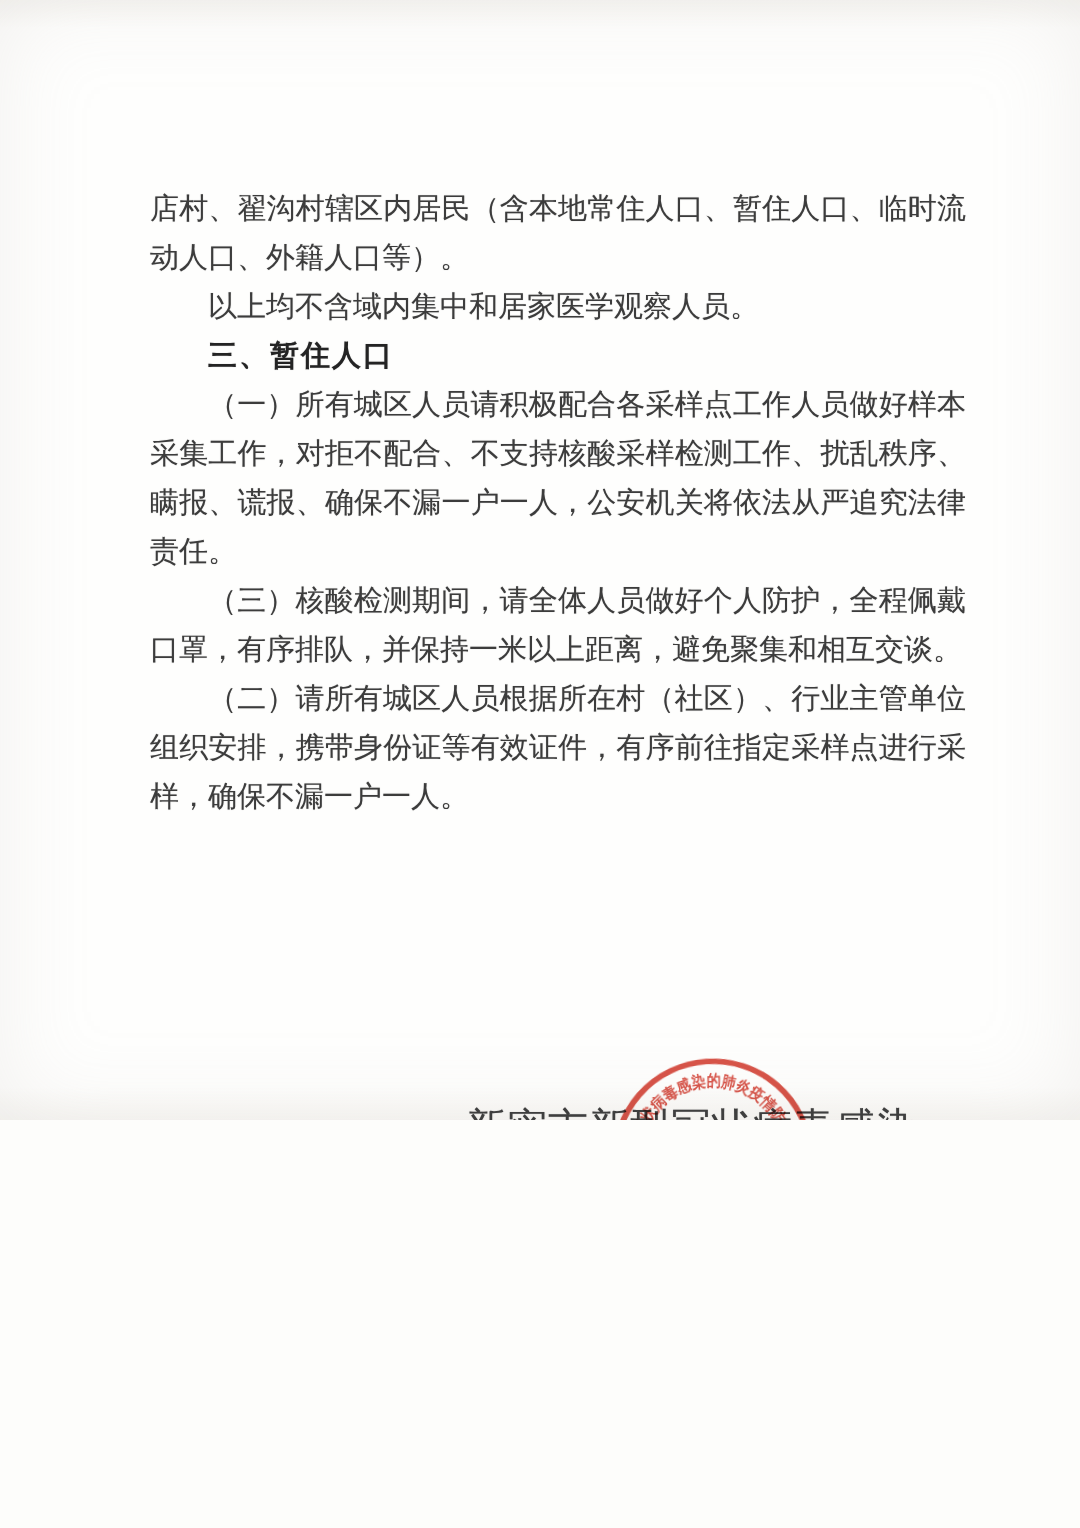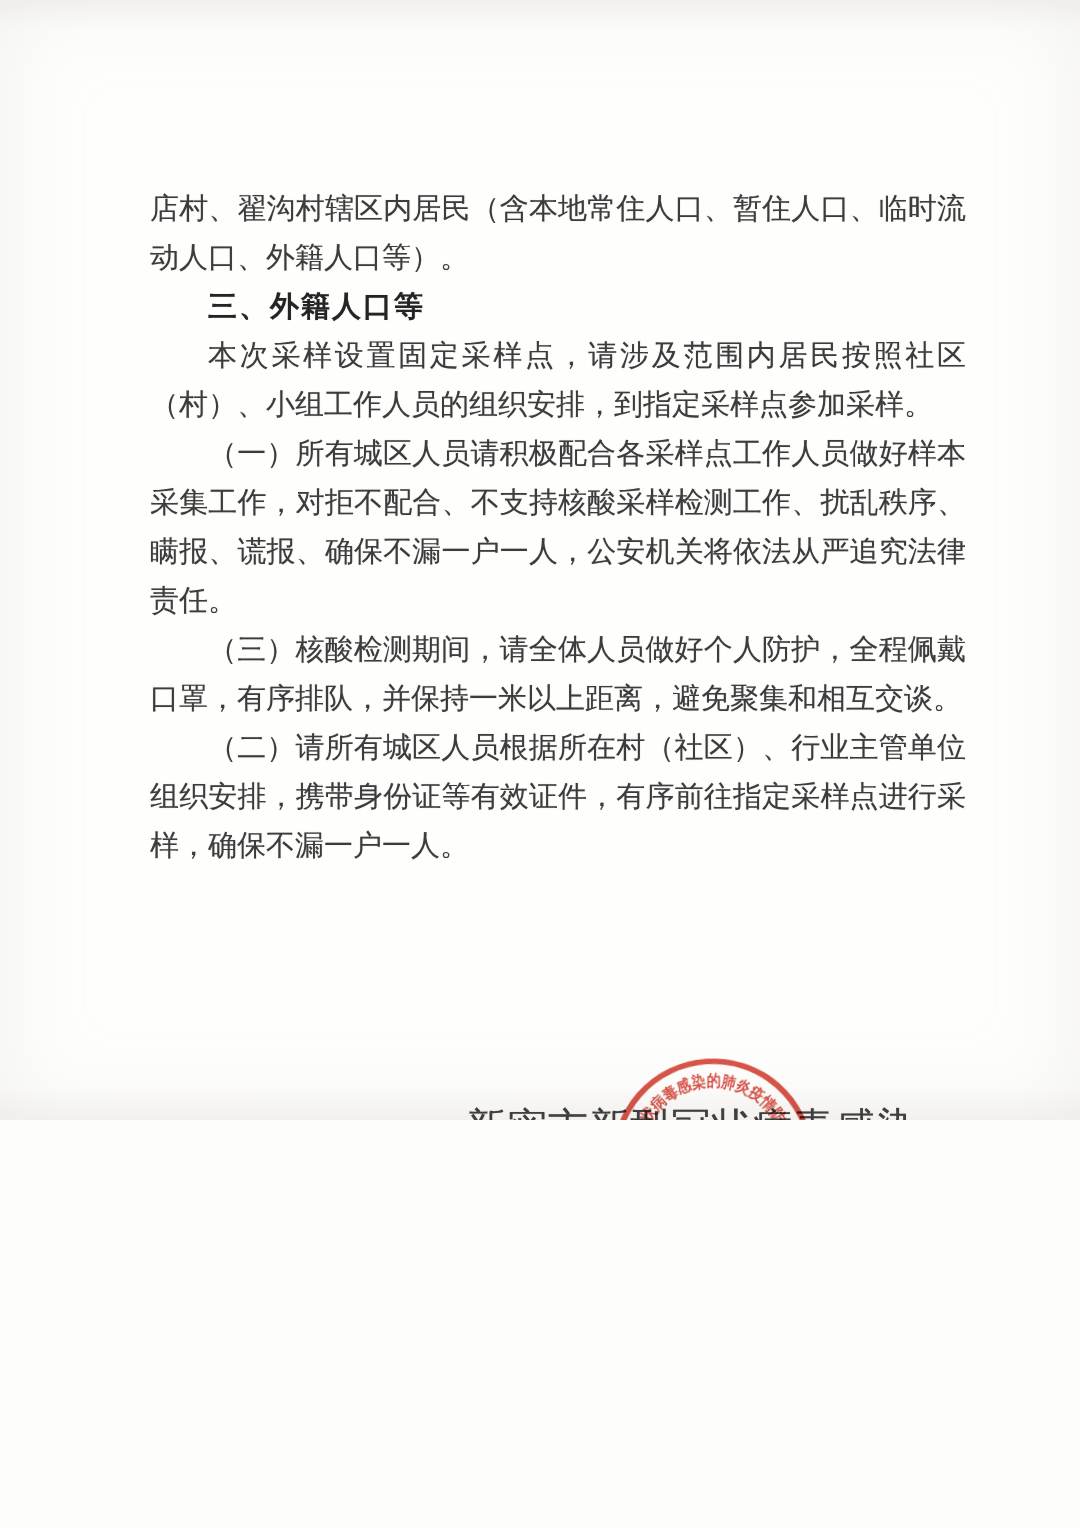--- a/index.html
+++ b/index.html
@@ -64,22 +64,22 @@
   .seal-bottom-text { font-size: 25px;  font-weight: 600; fill: var(--seal-color, #cc392d); letter-spacing: 7px; font-family: "Liberation Serif", serif; }
   .seal-serial      { font-size: 9.5px; fill: var(--seal-color, #cc392d); letter-spacing: 2.5px; font-family: "DejaVu Sans Mono", monospace; }
 </style>
 </head>
 <body>
 
 <div class="page">
 
   <div class="doc-body">
       <p class="body">店村、翟沟村辖区内居民（含本地常住人口、暂住人口、临时流动人口、外籍人口等）。</p>
-      <p class="heading indent">三、外籍人口等</p>
-      <p class="body indent">本次采样设置固定采样点，请涉及范围内居民按照社区（村）、小组工作人员的组织安排，到指定采样点参加采样。</p>
+      <p class="body indent">以上均不含域内集中和居家医学观察人员。</p>
+      <p class="heading indent">三、暂住人口</p>
       <p class="body indent">（一）所有城区人员请积极配合各采样点工作人员做好样本采集工作，对拒不配合、不支持核酸采样检测工作、扰乱秩序、瞒报、谎报、确保不漏一户一人，公安机关将依法从严追究法律责任。</p>
       <p class="body indent">（三）核酸检测期间，请全体人员做好个人防护，全程佩戴口罩，有序排队，并保持一米以上距离，避免聚集和相互交谈。</p>
       <p class="body indent">（二）请所有城区人员根据所在村（社区）、行业主管单位组织安排，携带身份证等有效证件，有序前往指定采样点进行采样，确保不漏一户一人。</p>
     </div>
 
   <div class="signature">
     <div class="sig-org1">新密市新型冠状病毒感染的肺炎</div>
     <div class="sig-date">2021 年 11 月 5 日</div>
   </div>
 

